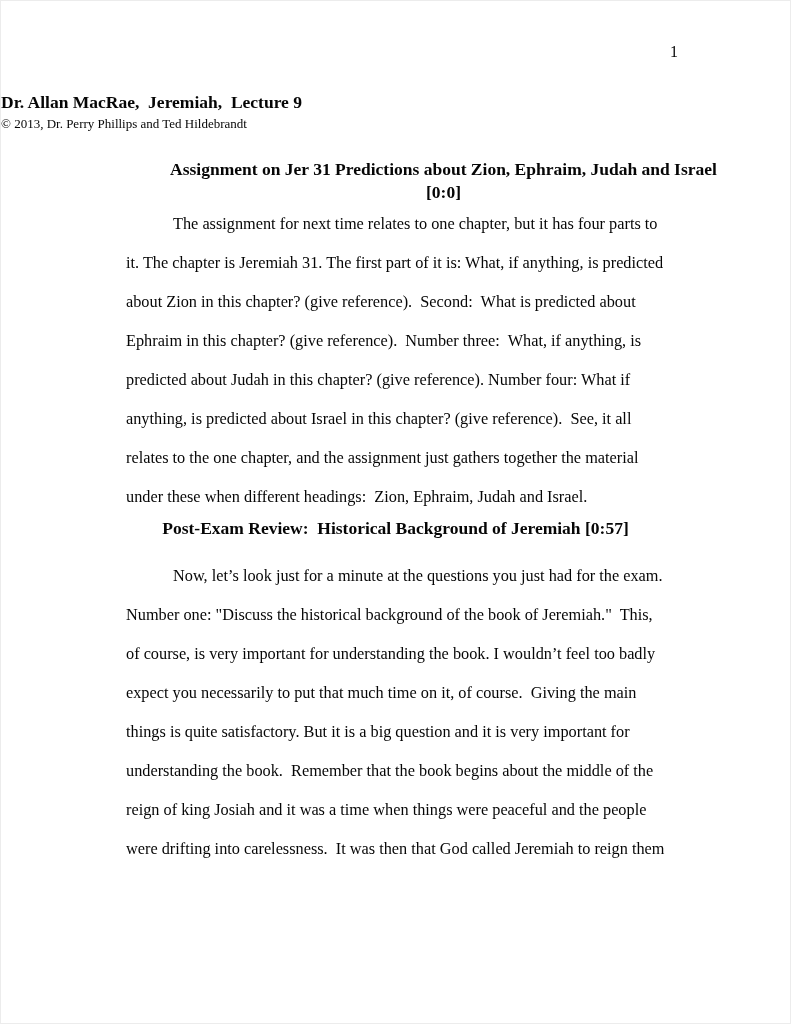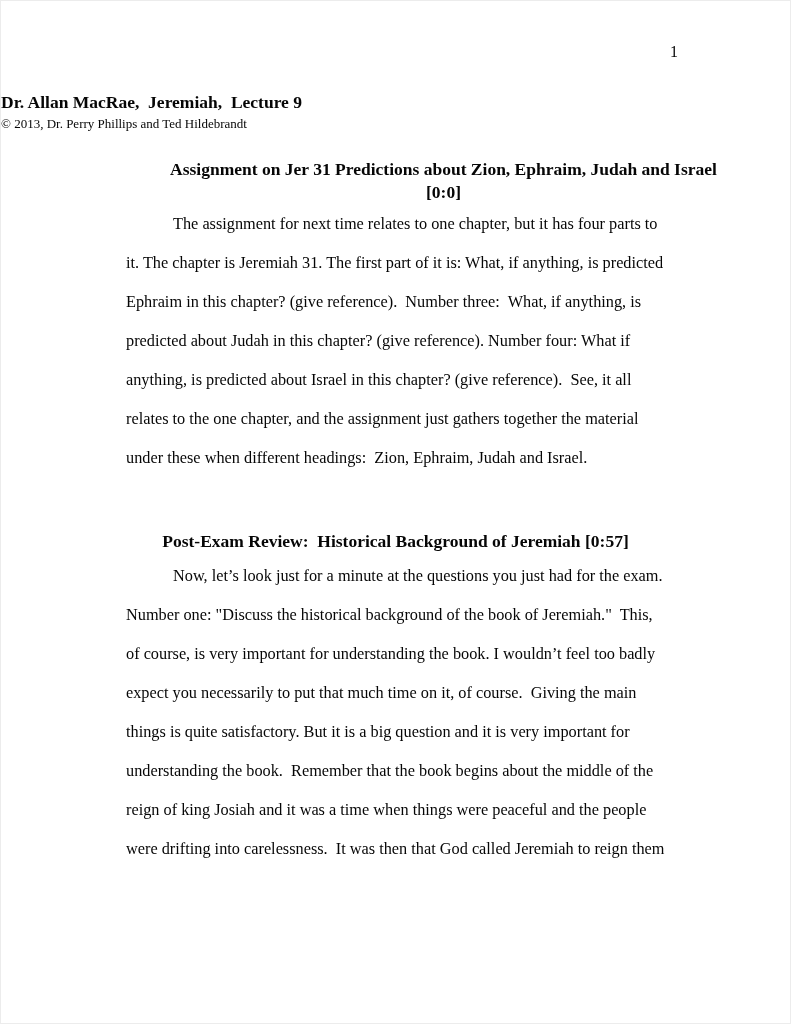--- a/index.html
+++ b/index.html
@@ -47,21 +47,21 @@
     position: absolute;
     left: 0;
     width: 100%;
     text-align: center;
     font-weight: bold;
     font-size: 17.5px;
     line-height: 23px;
   }
   .section-heading .heading-line { white-space: pre; }
   .section-heading.first  { top: 157px; margin-left: 48px; }
-  .section-heading.second { top: 529px; }
+  .section-heading.second { top: 516px; }
   .paragraph {
     position: absolute;
     left: 113px;
     right: 40px;
     margin-left: 12px;
   }
   .paragraph.p1 { top: 203px; }
   .paragraph.p2 { top: 555px; }
   .line {
     font-size: 16.3px;
@@ -83,20 +83,21 @@
   </div>
 
   <div class="section-heading first">
     <div class="heading-line">Assignment on Jer 31 Predictions about Zion, Ephraim, Judah and Israel</div>
     <div class="heading-line">[0:0]</div>
   </div>
 
   <div class="paragraph p1">
       <div class="line indent">The assignment for next time relates to one chapter, but it has four parts to</div>
       <div class="line">it. The chapter is Jeremiah 31. The first part of it is: What, if anything, is predicted</div>
+      <div class="line">about Zion in this chapter? (give reference).  Second:  What is predicted about</div>
       <div class="line">Ephraim in this chapter? (give reference).  Number three:  What, if anything, is</div>
       <div class="line">predicted about Judah in this chapter? (give reference). Number four: What if</div>
       <div class="line">anything, is predicted about Israel in this chapter? (give reference).  See, it all</div>
       <div class="line">relates to the one chapter, and the assignment just gathers together the material</div>
       <div class="line">under these when different headings:  Zion, Ephraim, Judah and Israel.</div>
     </div>
 
   <div class="section-heading second">
     <div class="heading-line">Post-Exam Review:  Historical Background of Jeremiah [0:57]</div>
   </div>

